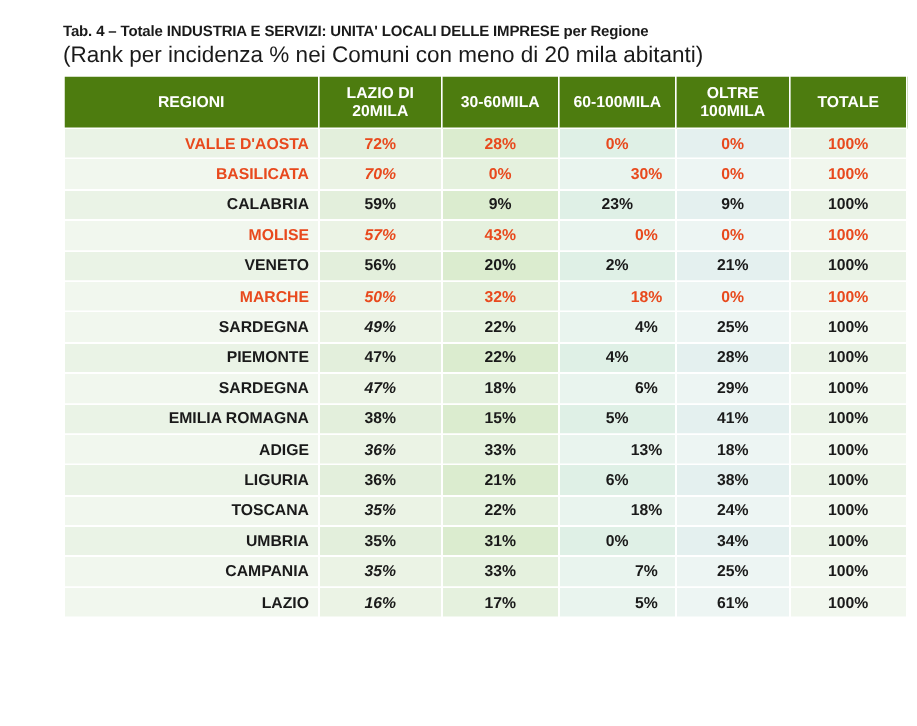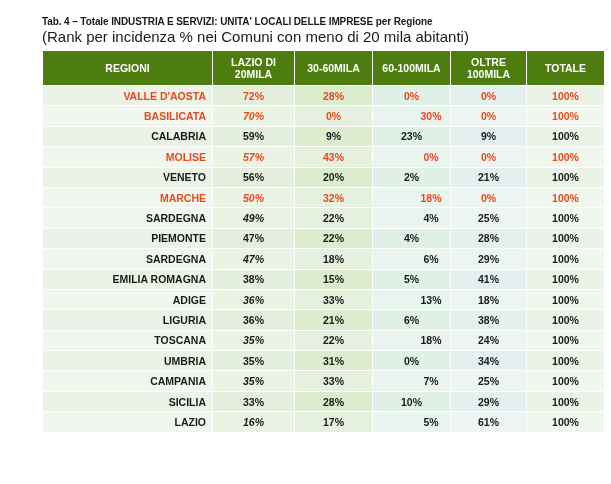--- a/index.html
+++ b/index.html
@@ -237,28 +237,20 @@
           <td class="c5">100%</td>
         </tr>
         <tr class="alt">
           <td class="region c0">CAMPANIA</td>
           <td class="c1">35%</td>
           <td class="c2">33%</td>
           <td class="c3">7%</td>
           <td class="c4">25%</td>
           <td class="c5">100%</td>
         </tr>
-        <tr>
-          <td class="region c0">SICILIA</td>
-          <td class="c1">33%</td>
-          <td class="c2">28%</td>
-          <td class="c3">10%</td>
-          <td class="c4">29%</td>
-          <td class="c5">100%</td>
-        </tr>
         <tr class="alt">
           <td class="region c0">LAZIO</td>
           <td class="c1">16%</td>
           <td class="c2">17%</td>
           <td class="c3">5%</td>
           <td class="c4">61%</td>
           <td class="c5">100%</td>
         </tr>
       </tbody>
   </table>

